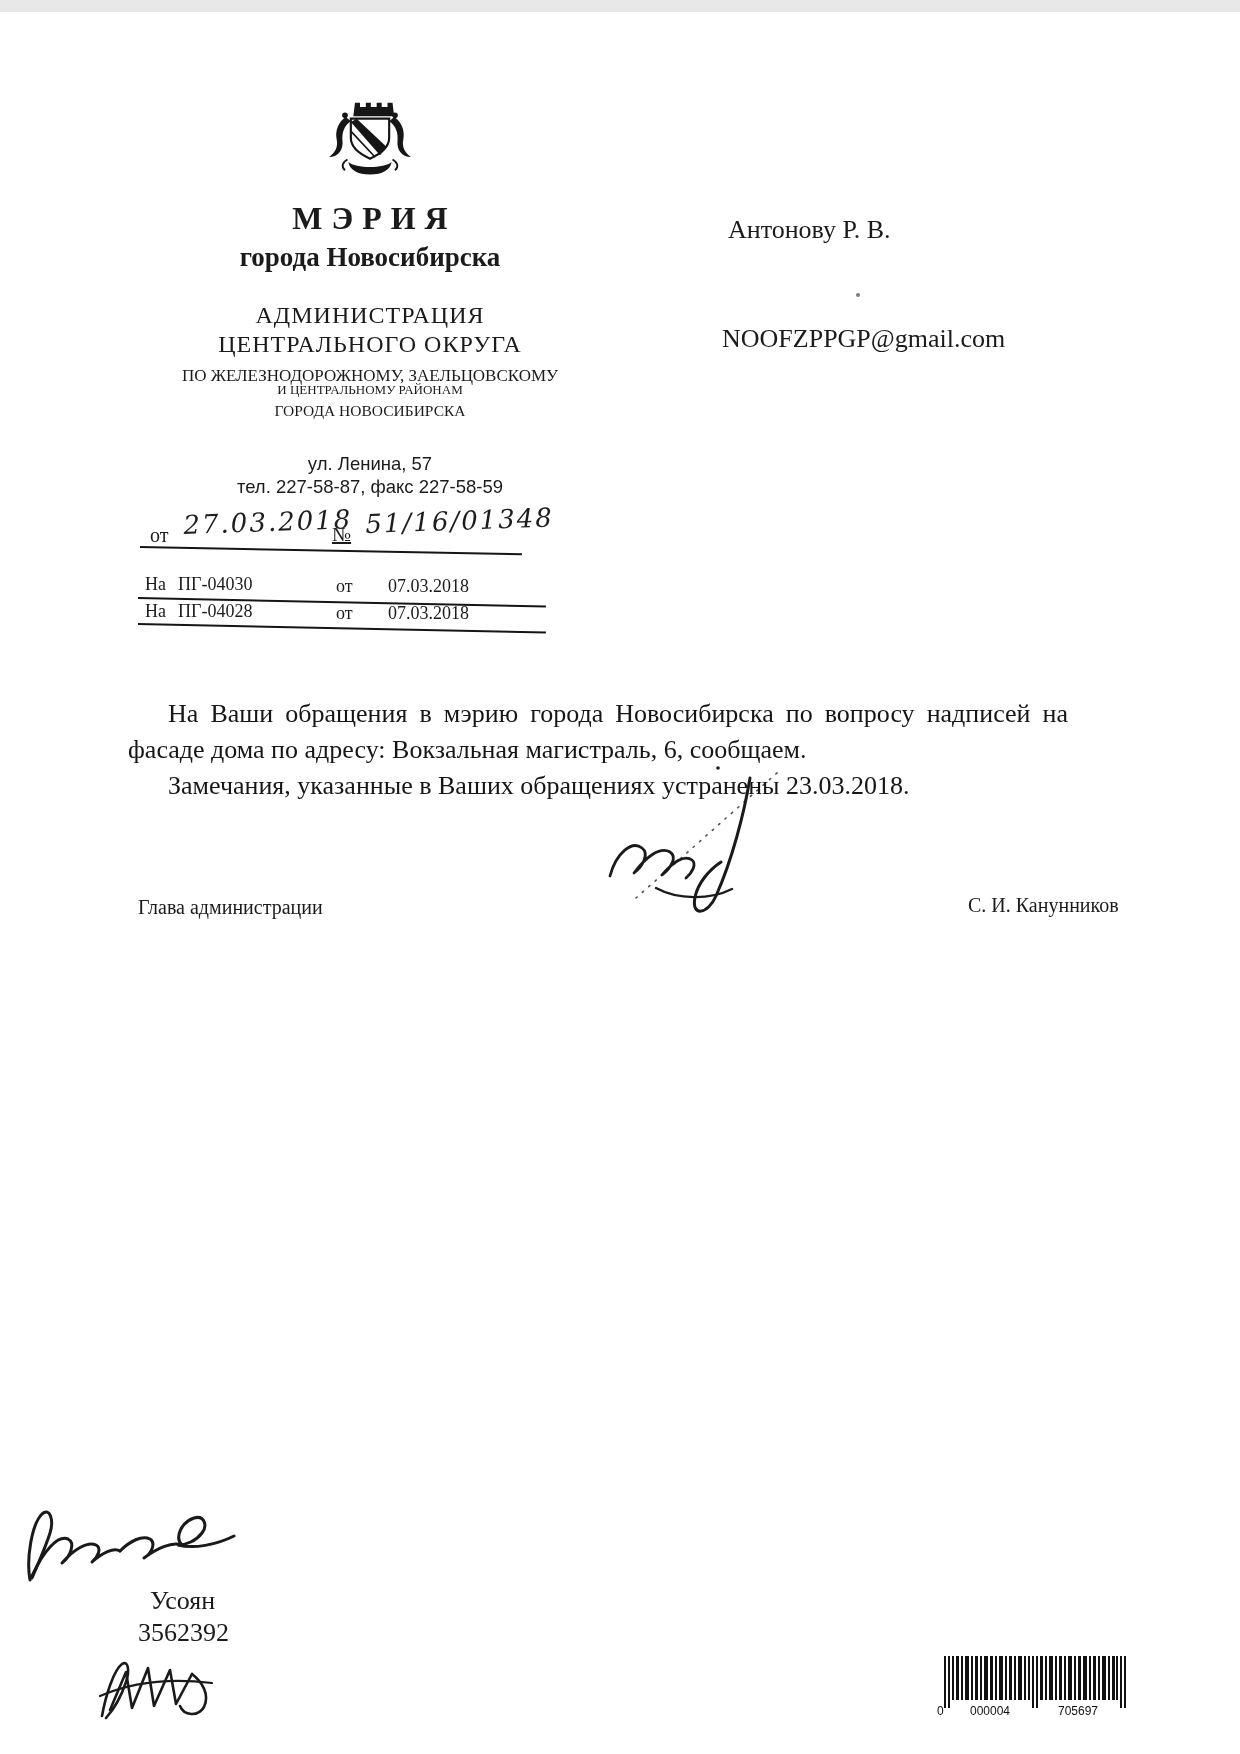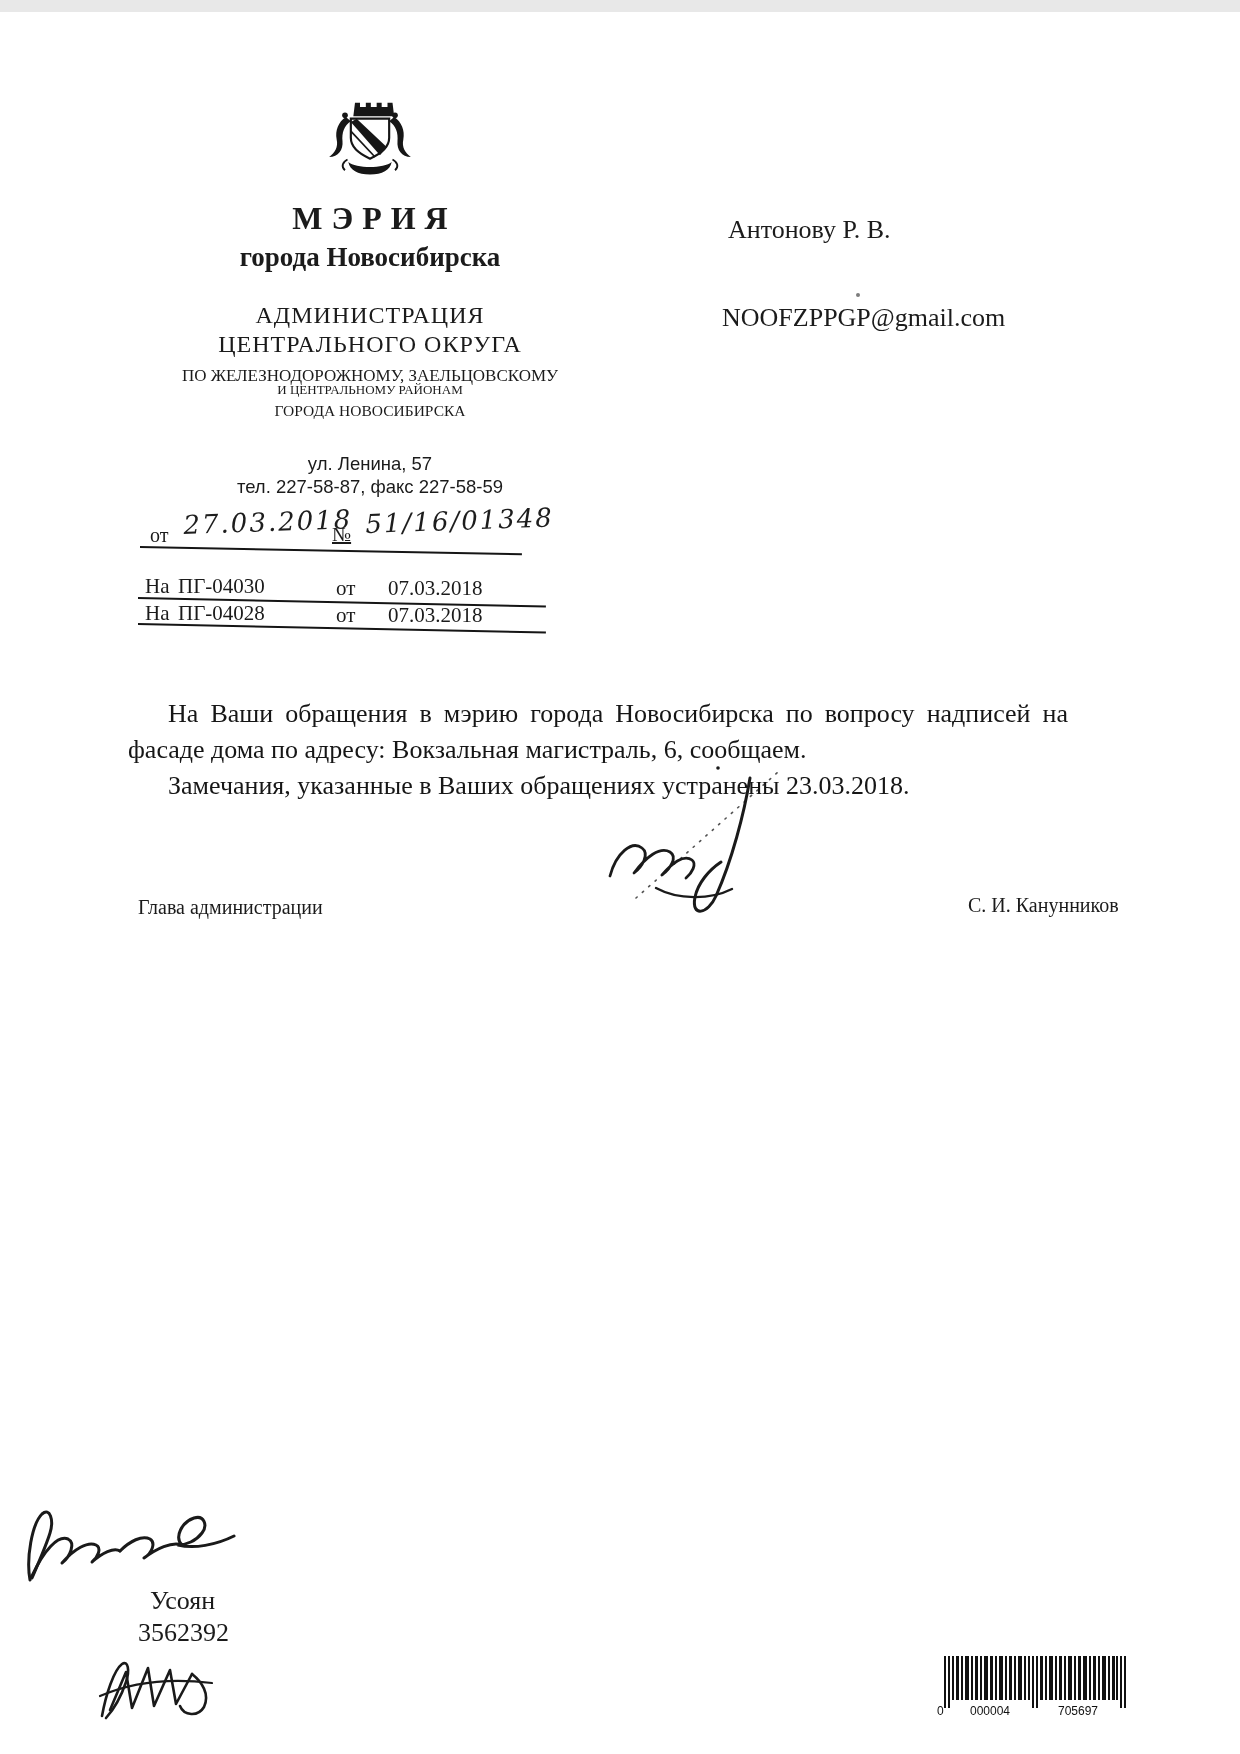--- a/index.html
+++ b/index.html
@@ -28,25 +28,25 @@
 
   
   .ref-label { font-size:20px; }
   .hw {
     font-family:"DejaVu Serif", serif; font-style:italic;
     font-size:26px; letter-spacing:2px; color:#1d1d1d;
     transform:rotate(-2deg); transform-origin:left bottom; display:inline-block;
   }
   .uline { position:absolute; height:2px; background:#151515; transform-origin:left center; }
 
-  .reply { font-size:21px; }
+  .reply { font-size:18px; }
 
   
   .rcpt-name  { left:728px; top:203px; font-size:26px; }
-  .rcpt-email { left:722px; top:291px; font-size:26px; }
+  .rcpt-email { left:722px; top:312px; font-size:26px; }
 
   
   .body-text {
     position:absolute; left:128px; top:684px; width:940px;
     font-size:26px; line-height:36px; text-align:justify; color:#161616;
   }
   .body-text p { margin:0; text-indent:40px; }
 
   
   .sig-title { left:138px; top:884px; font-size:20px; }

